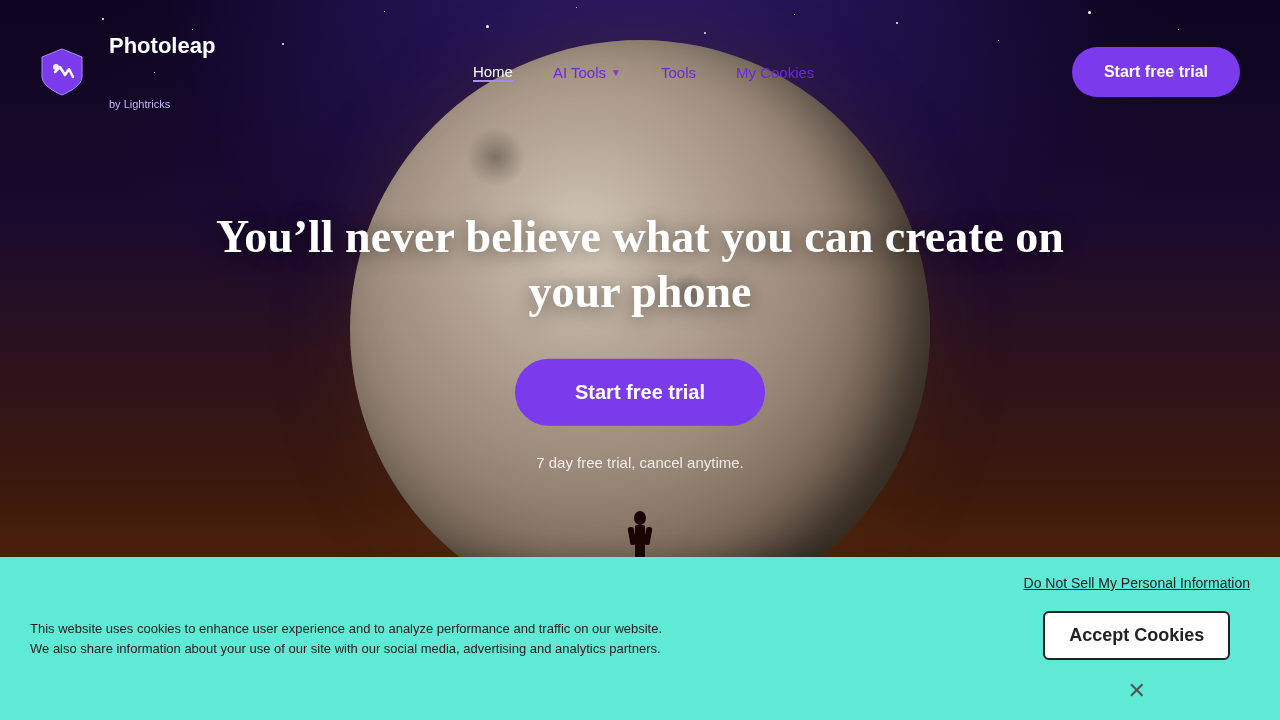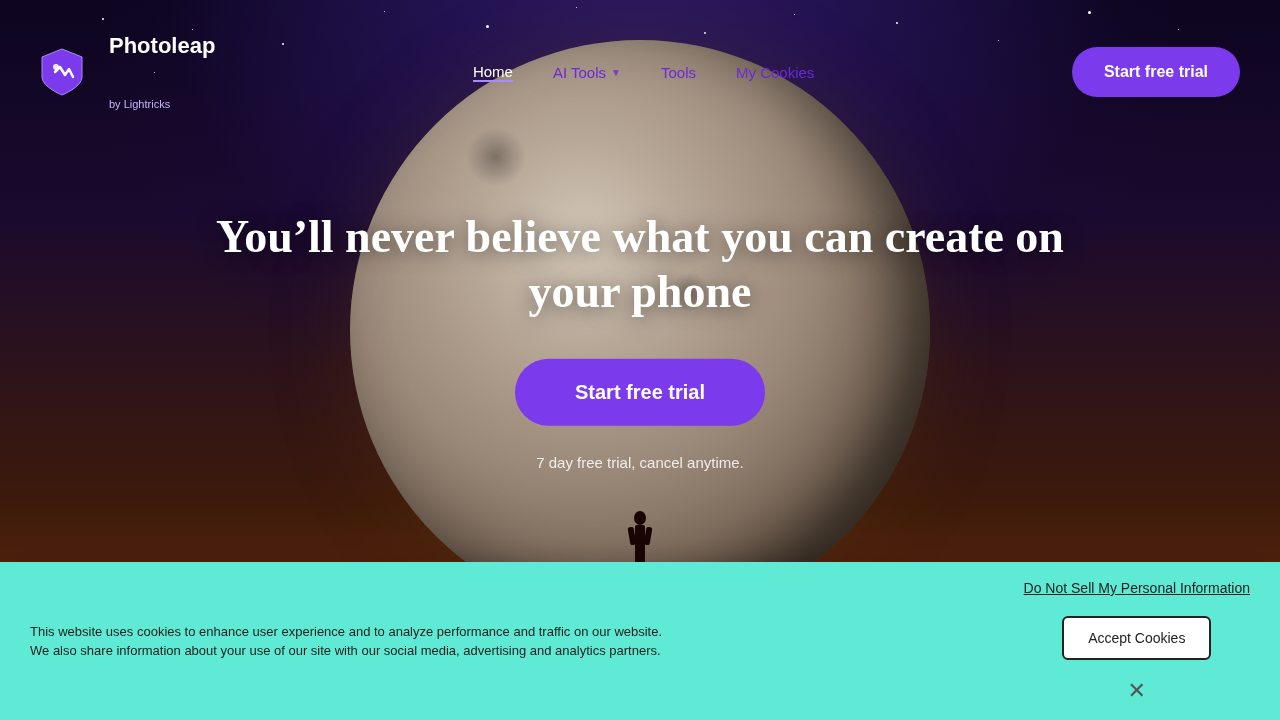--- a/index.html
+++ b/index.html
@@ -265,22 +265,22 @@
       cursor: pointer;
       text-decoration: underline;
       white-space: nowrap;
     }
     .btn-accept-cookies {
       background: #fff;
       border: 2px solid #222;
       color: #222;
       border-radius: 6px;
       padding: 12px 24px;
-      font-size: 14px;
-      font-weight: 400;
+      font-size: 18px;
+      font-weight: 700;
       cursor: pointer;
       white-space: nowrap;
     }
     .btn-close-cookie {
       background: none;
       border: none;
       font-size: 22px;
       cursor: pointer;
       color: #555;
       padding: 0 4px;

